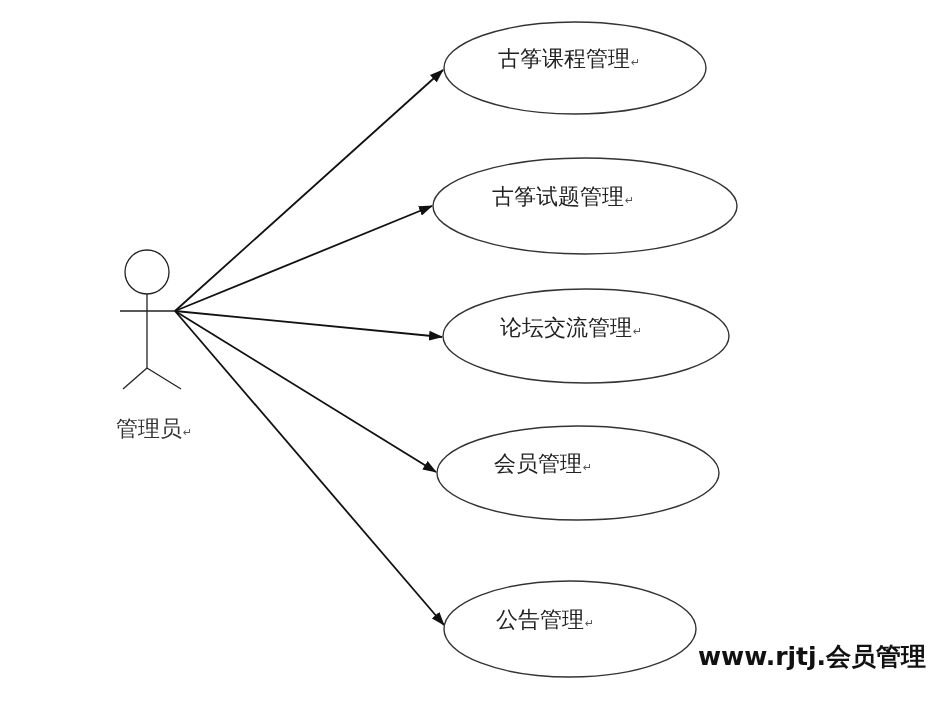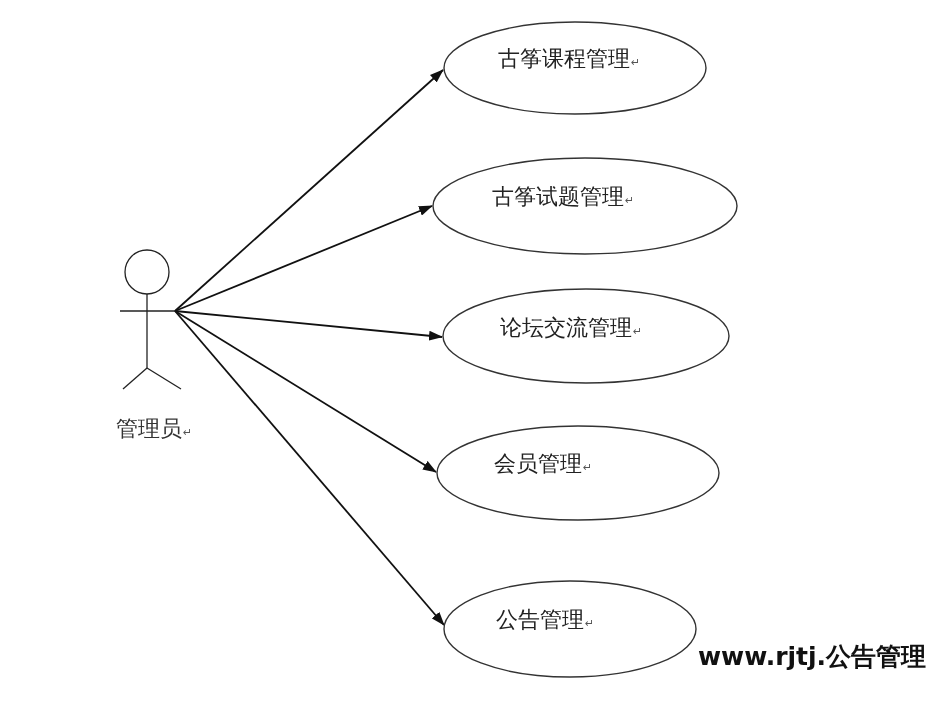--- a/index.html
+++ b/index.html
@@ -61,13 +61,13 @@
     <ellipse cx="578" cy="473" rx="141" ry="47" fill="#ffffff" stroke="#333333" stroke-width="1.4"></ellipse>
     <text class="uc-label" x="494" y="471"><tspan>会员管理</tspan><tspan class="para-mark" dx="1">↵</tspan></text>
   </g>
 
   <g>
     <ellipse cx="570" cy="629" rx="126" ry="48" fill="#ffffff" stroke="#333333" stroke-width="1.4"></ellipse>
     <text class="uc-label" x="496" y="627"><tspan>公告管理</tspan><tspan class="para-mark" dx="1">↵</tspan></text>
   </g>
 </svg>
 
-<div class="watermark">www.rjtj.公告管理</div>
+<div class="watermark">www.rjtj.会员管理</div>
 
 </body></html>

